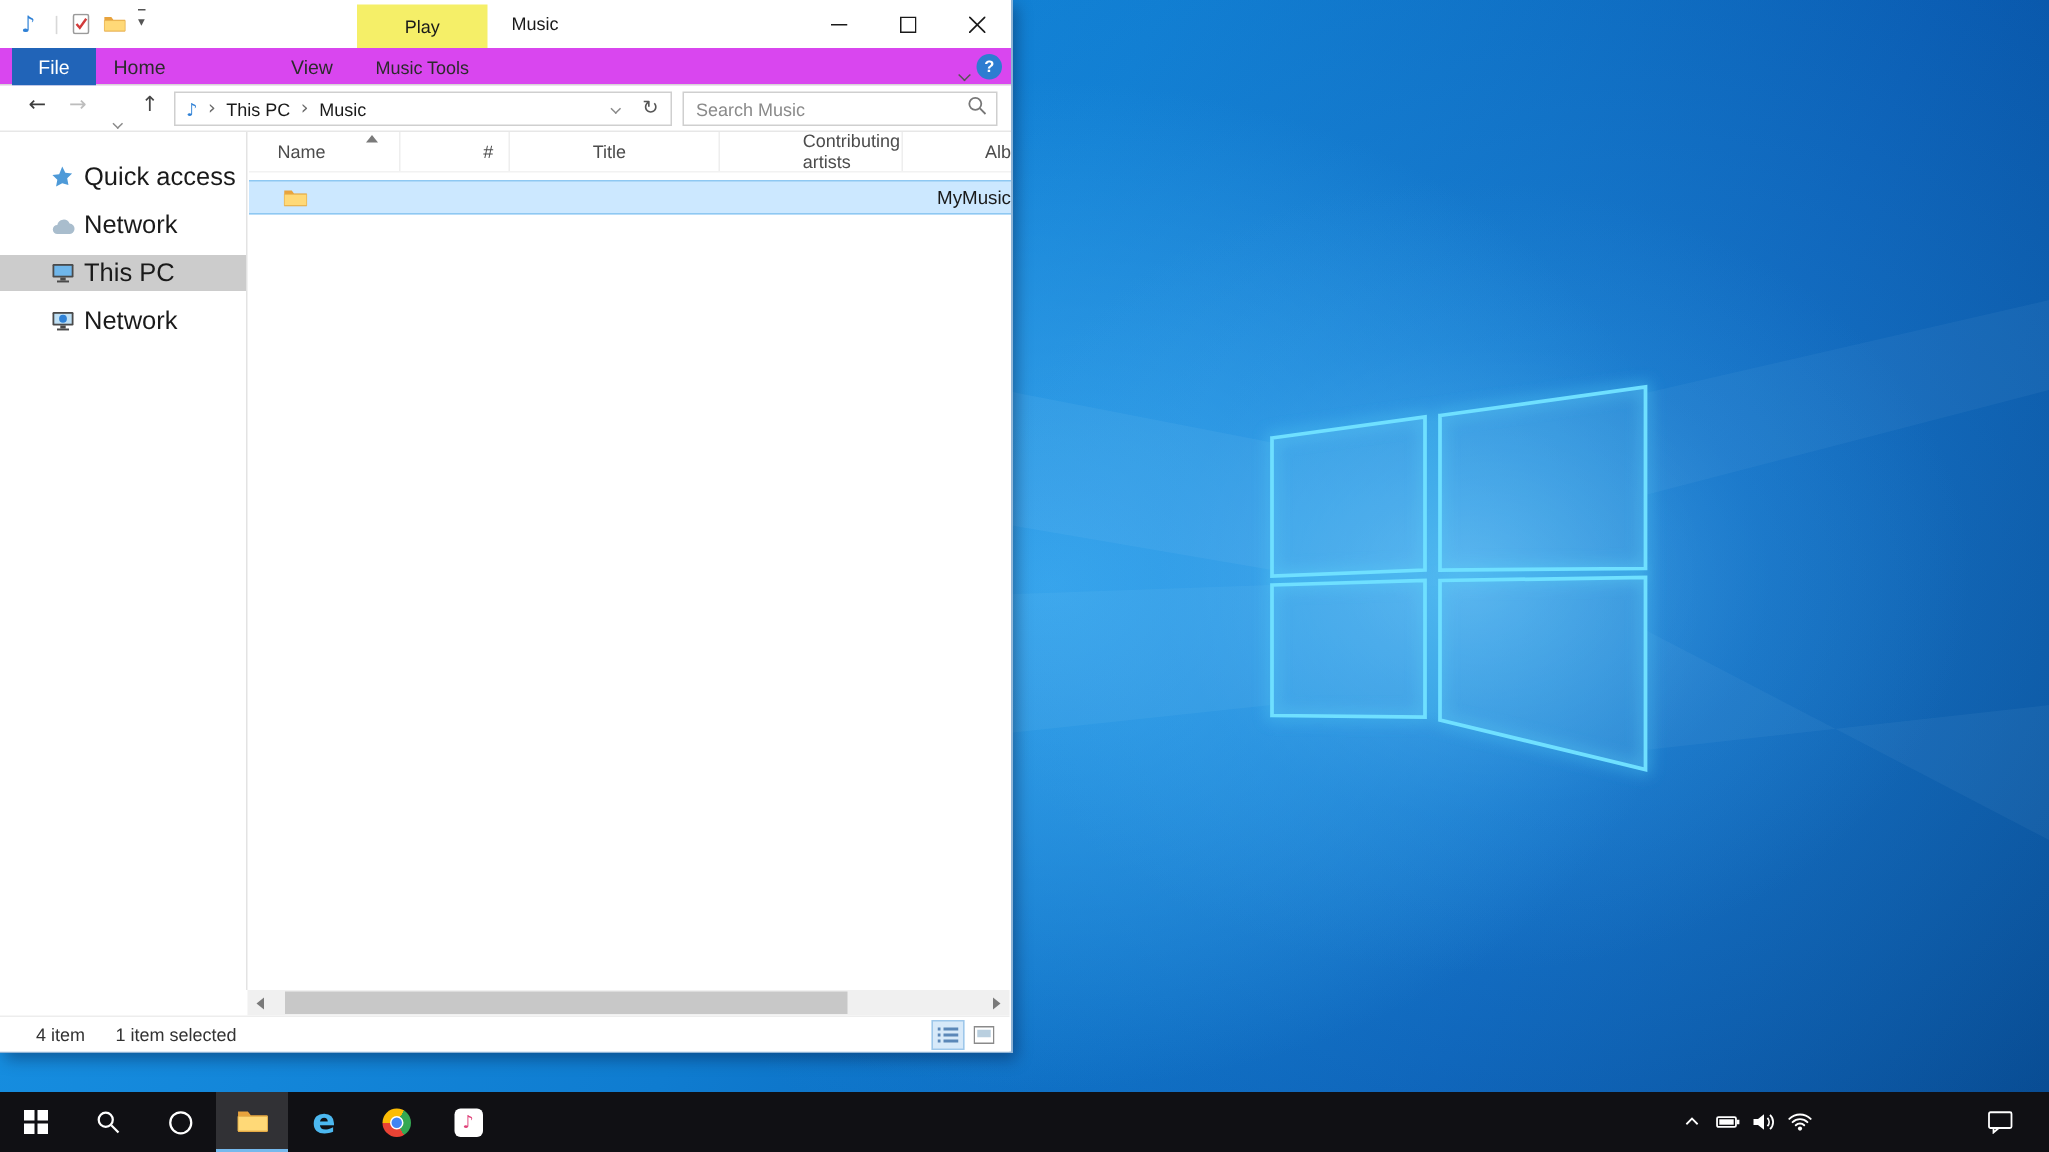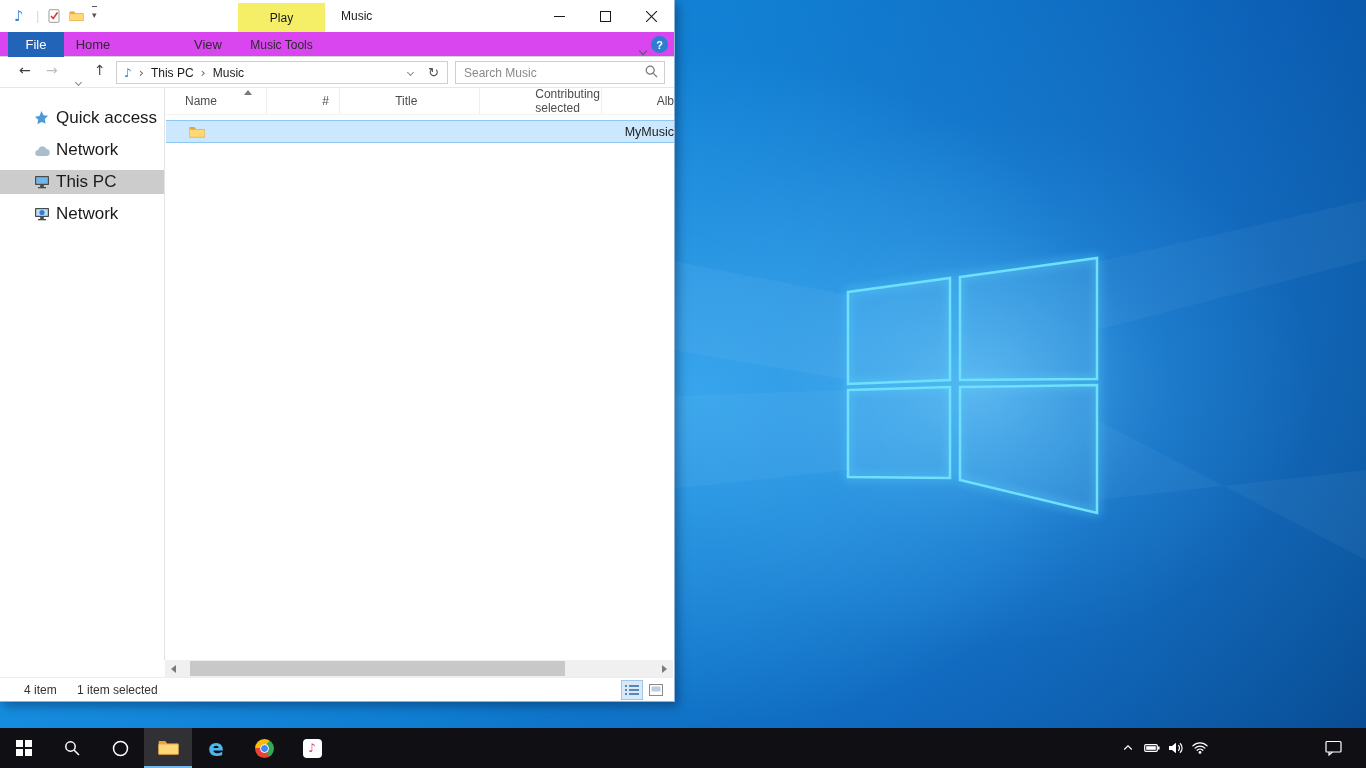--- a/index.html
+++ b/index.html
@@ -275,21 +275,21 @@
           <span class="s-lbl">Network</span>
         </div>
       </div>
 
       <div class="content">
         <div class="colhead">
           <span class="sortcaret"></span>
           <div class="colcell col-name">Name</div>
           <div class="colcell col-num">#</div>
           <div class="colcell col-title">Title</div>
-          <div class="colcell col-artists">Contributing selected</div>
+          <div class="colcell col-artists">Contributing artists</div>
           <div class="colcell col-album">Alb</div>
         </div>
         <div class="rows">
           <div class="filerow selected">
             <span class="f-ico">
               <svg width="16" height="14" viewBox="0 0 16 13">
                   <path d="M0.5,1.5 h5 l1.5,2 h8.5 v8.5 h-15 z" fill="#e8a33d"></path>
                   <path d="M0.5,4 h15 v7.5 h-15 z" fill="#ffd977" stroke="#e6b14e" stroke-width="0.5"></path>
                 </svg>
             </span>

